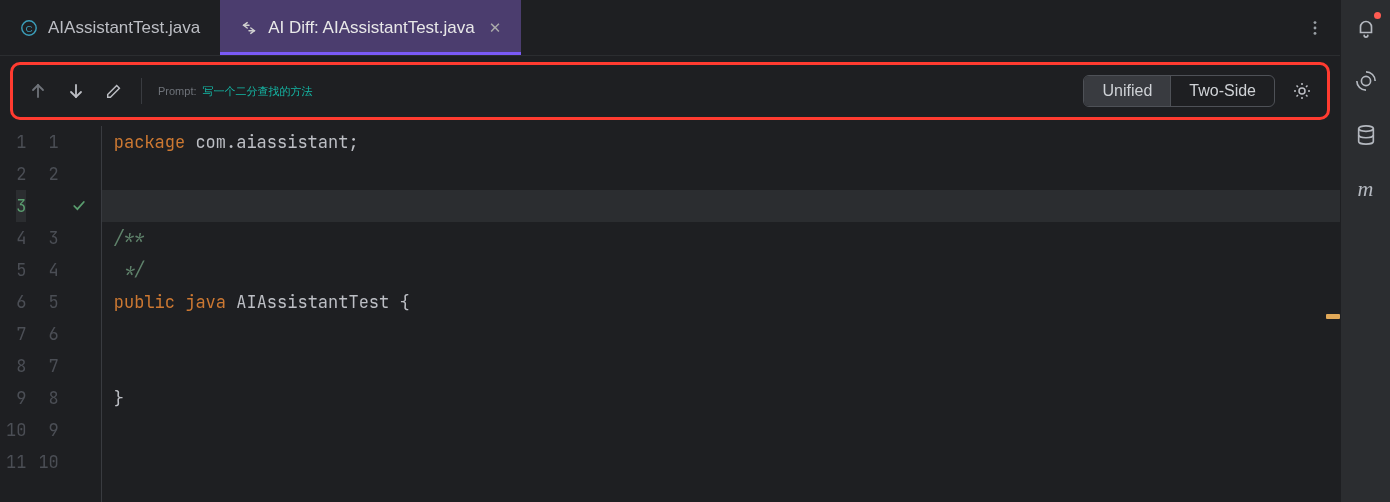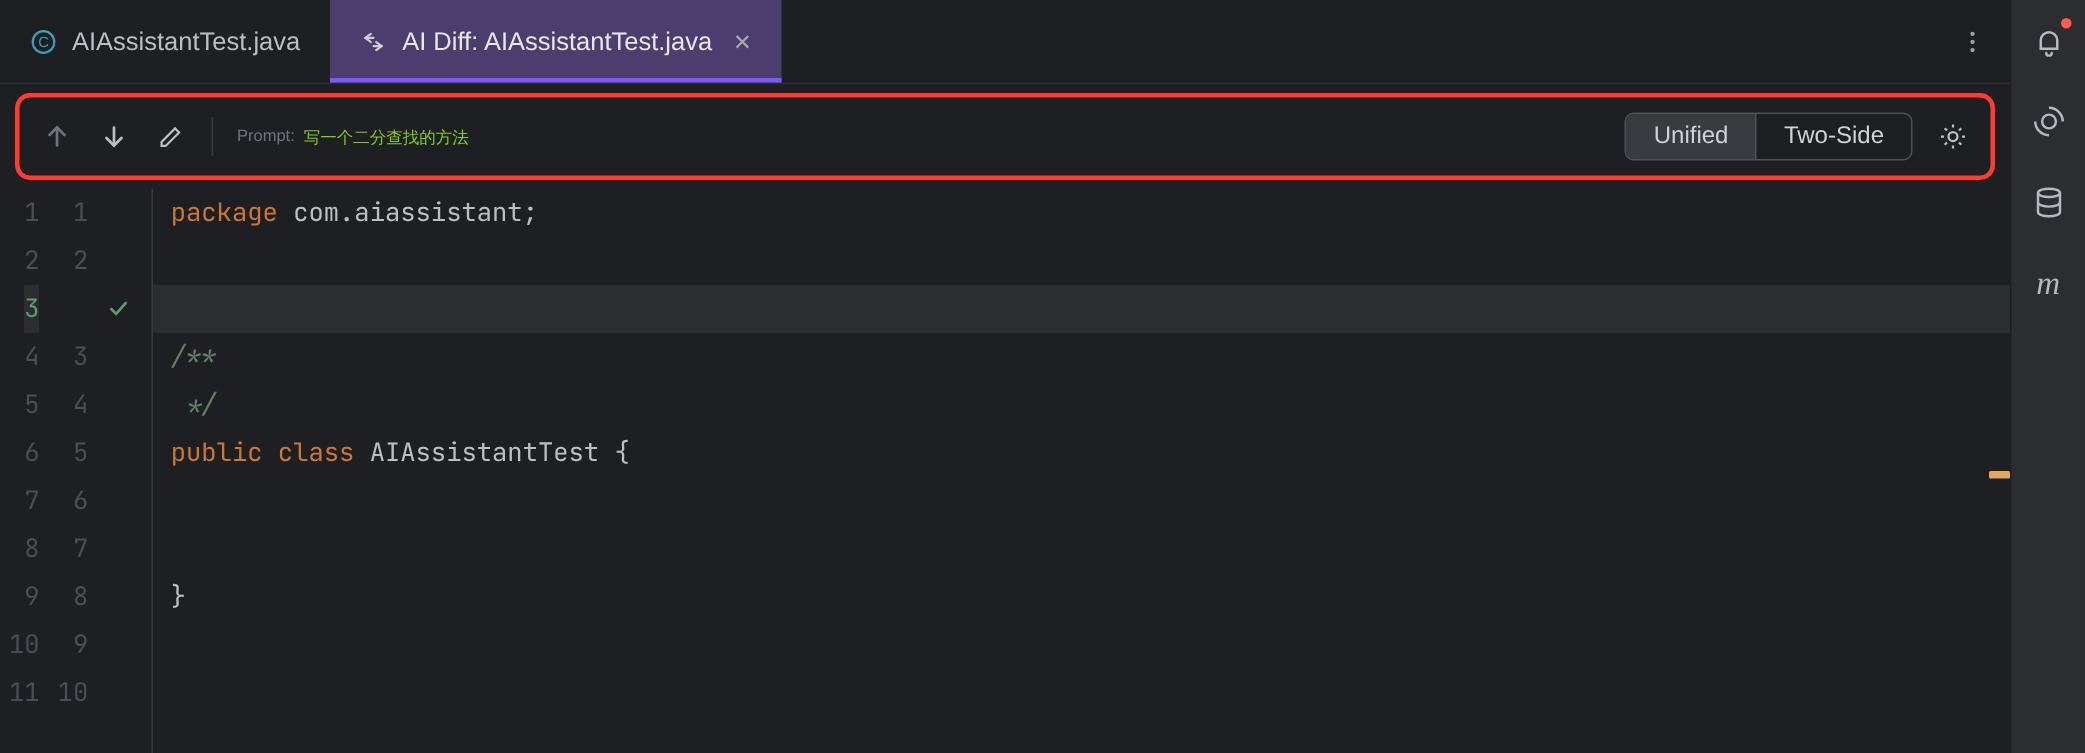--- a/index.html
+++ b/index.html
@@ -87,21 +87,21 @@
     background: #393b40;
   }
   .prompt-box {
     display: flex;
     align-items: center;
     gap: 6px;
     color: #6f737a;
     font-size: 11px;
     flex-shrink: 0;
   }
-  .prompt-text { color: #84cc16; }
+  .prompt-text { color: #14b8a6; }
   .toolbar-gap { flex: 0 0 80px; }
   .progress-group {
     display: flex;
     align-items: center;
     gap: 10px;
     color: #8f939a;
     font-size: 17px;
   }
   .spinner {
     width: 18px; height: 18px;
@@ -360,21 +360,21 @@
         <div class="caret-row"></div>
           <div class="caret-row"></div>
       </div>
     </div>
     <div class="code">
       <div class="code-line"><span class="kw">package</span><span class="pkg"> com.aiassistant;</span></div>
       <div class="code-line"></div>
       <div class="code-line current"></div>
       <div class="code-line"><span class="comment">/**</span></div>
       <div class="code-line"><span class="comment"> */</span></div>
-      <div class="code-line"><span class="kw">public</span> <span class="kw">class</span> <span class="cls">AIAssistantTest</span><span> {</span></div>
+      <div class="code-line"><span class="kw">public</span> <span class="kw">java</span> <span class="cls">AIAssistantTest</span><span> {</span></div>
       <div class="code-line"></div>
       <div class="code-line"></div>
       <div class="code-line"><span>}</span></div>
       <div class="code-line"></div>
       <div class="amber-mark" style="top:188px"></div>
     </div>
   </div>
 </div>
 
 <div class="right-rail">

